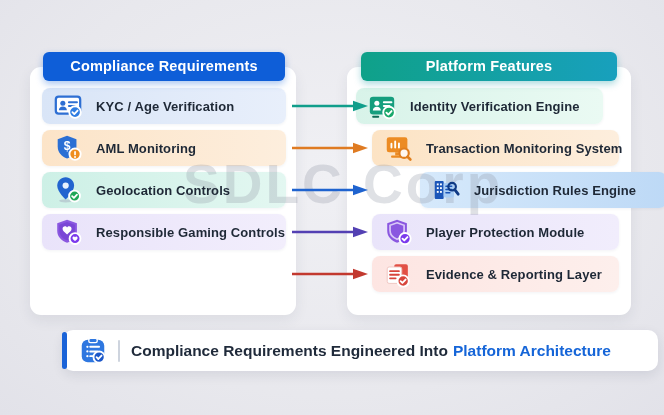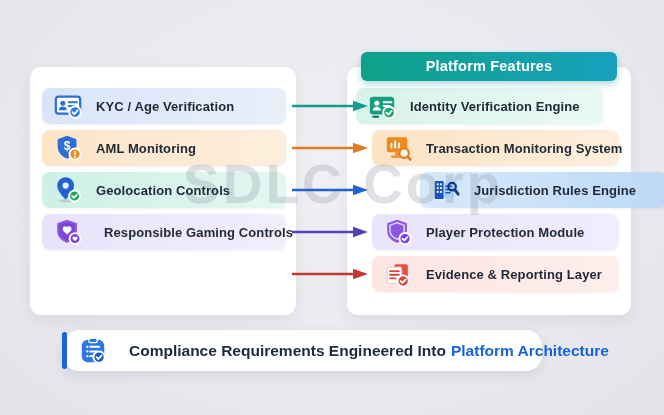--- a/index.html
+++ b/index.html
@@ -27,60 +27,61 @@
        padding-left:11px;box-sizing:border-box;box-shadow:0 1px 3px rgba(40,50,80,0.06);}
   .row .ricon{flex:0 0 auto;margin-right:13px;position:relative;z-index:2;}
   .row .ricon svg{width:30px;height:30px;display:block;}
   .row .rlabel{font-size:13px;font-weight:bold;color:#1e2836;position:relative;z-index:2;
                white-space:nowrap;letter-spacing:0.1px;}
 
   
   .t-blue   {background:linear-gradient(90deg,#d9e5f7,#e8effb);}
   .t-orange {background:linear-gradient(90deg,#fce4c8,#fdeedd);}
   .t-mint   {background:linear-gradient(90deg,#cdf0e6,#e3f7f1);}
-  .t-purple {background:linear-gradient(90deg,#e9e3fa,#f2eefc);gap:8px;}
+  .t-purple {background:linear-gradient(90deg,#e9e3fa,#f2eefc);}
   .t-red    {background:linear-gradient(90deg,#fbe2de,#fdeeea);}
   .t-mint2  {background:linear-gradient(90deg,#d8f3e9,#eafaf3);}
   .t-orange2{background:linear-gradient(90deg,#fce3c4,#fdeedd);}
   .t-blue2  {background:linear-gradient(90deg,#d6e9fb,#bdd9f6);margin-left:48px;}
   .t-purple2{background:linear-gradient(90deg,#e9e4fa,#f1edfc);}
   .t-red2   {background:linear-gradient(90deg,#fde5e2,#fdefec);}
 
   
   .arrow{position:absolute;left:291px;width:78px;height:12px;z-index:3;}
   .arrow svg{display:block;width:78px;height:12px;}
 
   
   #watermark{position:absolute;left:183px;top:152px;z-index:1;
              font-size:55px;font-weight:bold;letter-spacing:3px;
              color:#8f95a3;opacity:0.28;white-space:nowrap;}
 
   
-  #footer-banner{position:absolute;left:63px;top:330px;width:479px;height:41px;
-                 background:#ffffff;border-radius:16px;display:flex;align-items:center;
+  #footer-banner{position:absolute;left:63px;top:330px;width:595px;height:41px;
+                 background:#ffffff;border-radius:10px;display:flex;align-items:center;
                  box-shadow:0 4px 12px rgba(30,40,70,0.10);z-index:4;}
   #footer-accent{position:absolute;left:-1px;top:2px;bottom:2px;width:5px;border-radius:3px;
                  background:#1a63d8;}
   #footer-icon{margin-left:15px;flex:0 0 auto;}
   #footer-icon svg{width:30px;height:30px;display:block;}
   #footer-divider{width:2px;height:22px;background:#ced4de;margin:0 11px 0 10px;border-radius:1px;}
   #footer-text{font-size:15.5px;color:#1f2a3a;white-space:nowrap;display:flex;align-items:baseline;}
   #footer-text .regular{font-weight:600;margin-right:5px;}
   #footer-text .highlight{font-weight:800;text-align:center;}
 </style>
 </head>
 <body>
 
 <div id="stage">
 
   <div class="panel" id="left-panel"></div>
   <div class="panel" id="right-panel"></div>
 
   <div id="watermark">SDLC Corp</div>
 
+  <div class="col-header" id="left-header" style="background: rgb(14, 94, 216);">Compliance Requirements</div>
   <div class="col-header" id="right-header">Platform Features</div>
 
   <div class="row t-blue" style="left:42px;top:88px;width:244px">
     <span class="ricon">
       <svg viewBox="0 0 32 32">
           <rect x="3" y="6" width="26" height="18" rx="3" fill="#ffffff" stroke="#2e6fd3" stroke-width="2.4"></rect>
           <circle cx="10.5" cy="13" r="2.7" fill="#2e6fd3"></circle>
           <path d="M6.2 20.5c0-2.4 2-3.9 4.3-3.9s4.3 1.5 4.3 3.9z" fill="#2e6fd3"></path>
           <line x1="17" y1="12" x2="25.5" y2="12" stroke="#2e6fd3" stroke-width="2.2" stroke-linecap="round"></line>
           <line x1="17" y1="16" x2="23" y2="16" stroke="#2e6fd3" stroke-width="2.2" stroke-linecap="round"></line>

